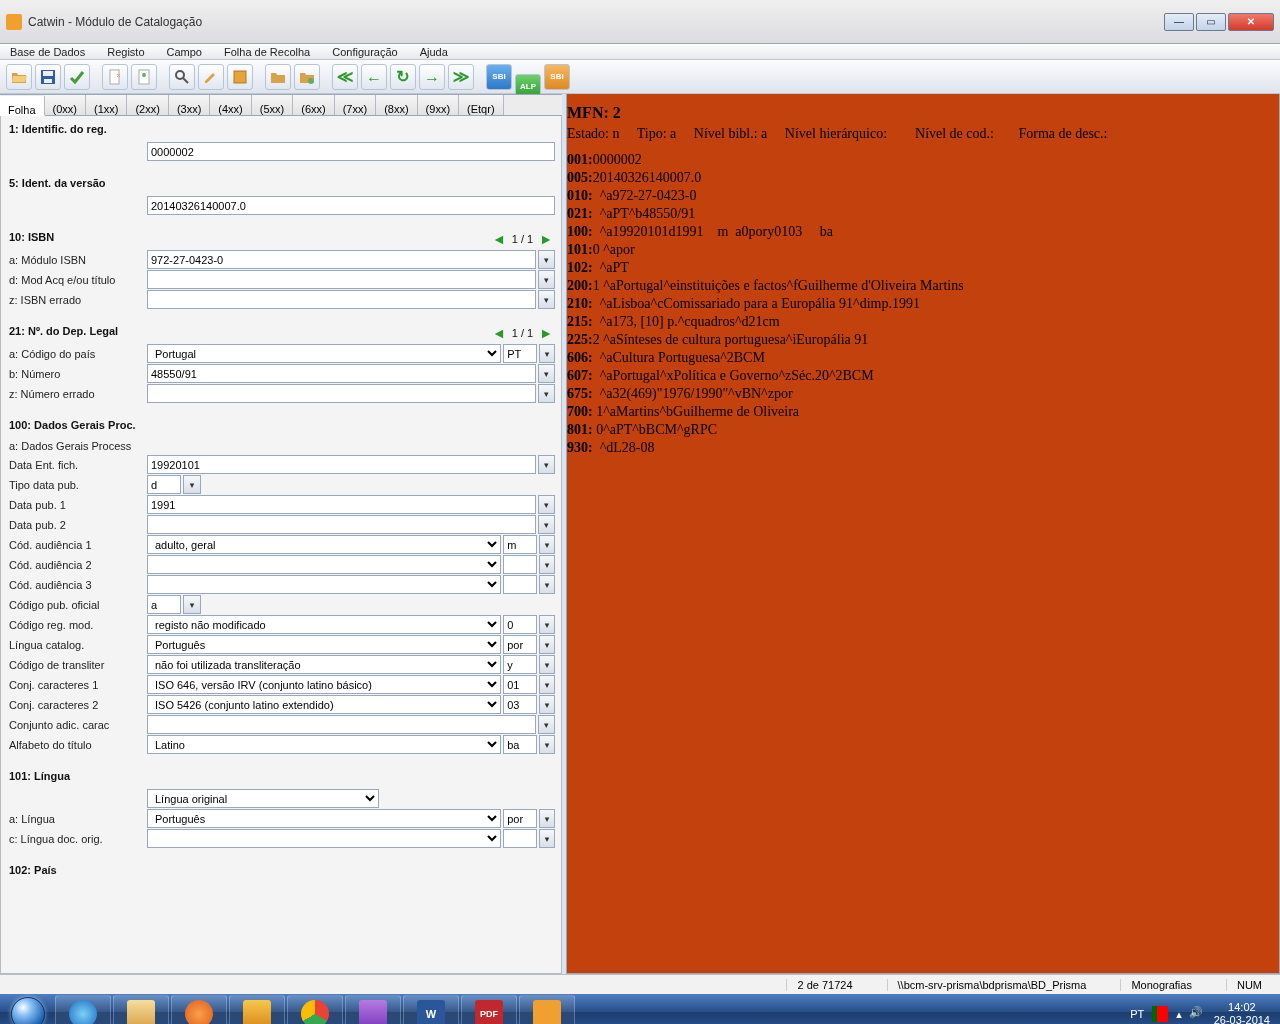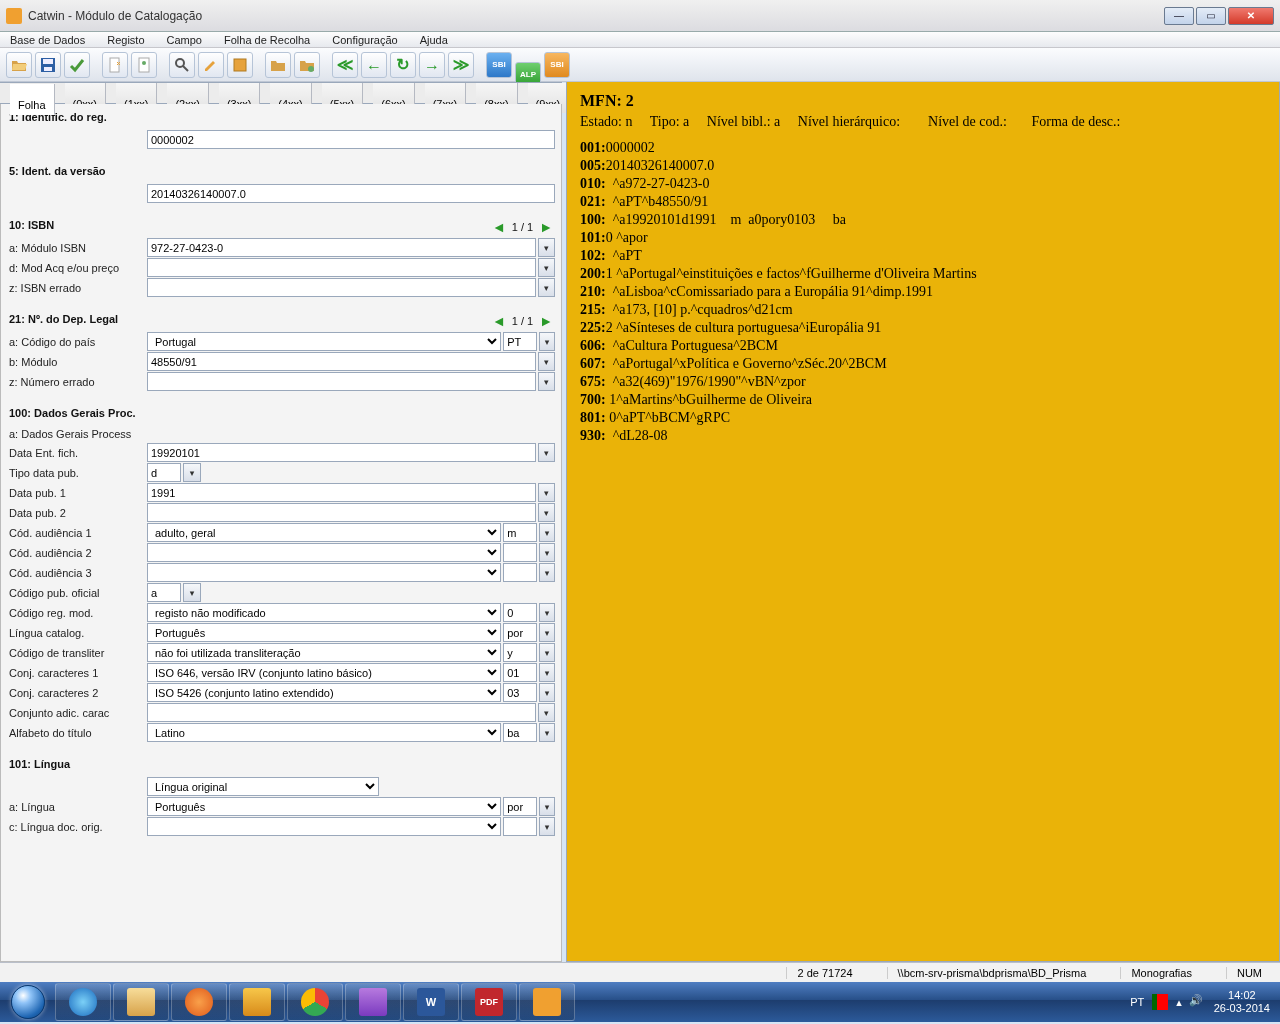--- a/index.html
+++ b/index.html
@@ -1,19 +1,19 @@
 <!DOCTYPE html>
 <html><head>
 <meta charset="utf-8">
 <style>
 * { box-sizing: border-box; margin: 0; padding: 0; }
 html, body { width: 1280px; height: 1024px; font-family: "Segoe UI", Tahoma, sans-serif; font-size: 11px; background: #d6e5f5; overflow: hidden; }
 
 
-.titlebar { height: 32px; background: linear-gradient(#f0f0f0, #dcdce0); display: flex; align-items: center; padding: 0 6px; border-bottom: 1px solid #9aa; }
+.titlebar { height: 44px; background: linear-gradient(#f0f0f0, #dcdce0); display: flex; align-items: center; padding: 0 6px; border-bottom: 1px solid #9aa; }
 .titlebar .icon { width: 16px; height: 16px; background: #f0a030; margin-right: 6px; border-radius: 2px; }
 .titlebar .title { flex: 1; color: #333; font-size: 12px; }
 .titlebar .winbtns { display: flex; gap: 2px; }
 .titlebar .winbtn { width: 30px; height: 18px; border: 1px solid #6a7a90; border-radius: 2px; background: linear-gradient(#e4ecf7,#c3d3ea); display:flex; align-items:center; justify-content:center; font-size:10px; color:#223;}
 .titlebar .winbtn.close { background: linear-gradient(#f07a6f,#d43a2a); color:white; font-weight:bold; width:46px;}
 
 
 .menubar { height: 16px; background: linear-gradient(#fdfdfd,#e7e9ee); display:flex; align-items:center; padding: 0 6px; gap: 14px; border-bottom:1px solid #c7c7cc; }
 .menubar .menuitem { color:#222; padding:2px 4px; cursor:default; }
 
@@ -23,28 +23,28 @@
 .tbtn.green { color:#2a9a2a; font-size:16px; font-weight:bold; }
 .tbtn svg { width:16px; height:16px; }
 .toolbar .sep { width:6px; }
 .tbtn.sq { background:linear-gradient(#6ab0f0,#2d78c8); color:white; font-size:8px; font-weight:bold;}
 .tbtn.sqg { background:linear-gradient(#6fcf6f,#2a9a2a); color:white; font-size:8px; font-weight:bold;margin-top:20px;}
 .tbtn.sqo { background:linear-gradient(#f7b760,#e08a20); color:white; font-size:8px; font-weight:bold;}
 
 
 .mainarea { display:flex; height: calc(1024px - 28px - 22px - 34px - 20px - 40px); }
 .leftpane { width: 566px; display:flex; flex-direction:column; background:#f4f4f4; border-right:4px solid #d6e5f5; }
-.rightpane { flex:1; background:#eab308; padding:10px 13px; overflow:auto; font-family: "Times New Roman", serif; font-size:14px; border:1px solid #9aa8bb; border-top:none;}
+.rightpane { flex:1; background:#c2410c; padding:10px 0; overflow:auto; font-family: "Times New Roman", serif; font-size:14px; border:1px solid #9aa8bb; border-top:none;}
 .rightpane .mfn { font-size:16px; }
 .rightpane .statusline { margin:4px 0 10px 0; }
 .rightpane .rec { margin:2px 0; white-space: pre; }
 
 
 .tabs { height: 22px; background:#ececec; display:flex; border-top:1px solid #9aa8bb; border-bottom:1px solid #9aa8bb; }
-.tab { padding:15px 8px; border-right:1px solid #b5b9c2; background:linear-gradient(#f6f6f6,#e2e2e2); cursor:default; font-size:11px;margin-left:10px; }
+.tab { padding:8px 8px; border-right:1px solid #b5b9c2; background:linear-gradient(#f6f6f6,#e2e2e2); cursor:default; font-size:11px; }
 .tab.active { background:white; border-bottom:1px solid white; position:relative; top:1px; }
 
 
 .formbody { flex:1; overflow-y:scroll; overflow-x:hidden; background:#f4f4f4; border:1px solid #bbb; border-top:none; }
 .section { padding:4px 6px 8px 6px; }
 .section-title { font-weight:bold; font-size:11px; padding:3px 2px 6px 2px; color:#111; }
 .section-nav { float:right; display:flex; align-items:center; gap:6px; font-weight:normal; }
 .section-nav .arrow { color:#2a9a2a; font-size:14px; font-weight:bold; cursor:default; }
 
 .row { display:flex; align-items:center; margin:1px 0; }
@@ -216,21 +216,21 @@
         </div>
         <div id="sec10-rows">
             <div class="row">
               <div class="lbl">a: Módulo ISBN</div>
               <div class="ctrl">
                 <input type="text" value="972-27-0423-0" style="">
                 <div class="ddbtn">▾</div>
               </div>
             </div>
             <div class="row">
-              <div class="lbl">d: Mod Acq e/ou preço</div>
+              <div class="lbl">d: Mod Acq e/ou título</div>
               <div class="ctrl">
                 <input type="text" style="">
                 <div class="ddbtn">▾</div>
               </div>
             </div>
             <div class="row">
               <div class="lbl">z: ISBN errado</div>
               <div class="ctrl">
                 <input type="text" style="">
                 <div class="ddbtn">▾</div>
@@ -251,21 +251,21 @@
         <div id="sec21-rows">
             <div class="row">
               <div class="lbl">a: Código do país</div>
               <div class="ctrl">
                 <select><option>Portugal</option></select>
                 <input type="text" class="mini" value="PT" style="">
                 <div class="ddbtn">▾</div>
               </div>
             </div>
             <div class="row">
-              <div class="lbl">b: Módulo</div>
+              <div class="lbl">b: Número</div>
               <div class="ctrl">
                 <input type="text" value="48550/91" style="">
                 <div class="ddbtn">▾</div>
               </div>
             </div>
             <div class="row">
               <div class="lbl">z: Número errado</div>
               <div class="ctrl">
                 <input type="text" style="">
                 <div class="ddbtn">▾</div>
@@ -418,20 +418,23 @@
               <div class="lbl">c: Língua doc. orig.</div>
               <div class="ctrl">
                 <select><option></option></select>
                 <input type="text" class="mini" style="">
                 <div class="ddbtn">▾</div>
               </div>
             </div>
           </div>
       </div>
 
+      <div class="section">
+        <div class="section-title">102: País</div>
+      </div>
 
     </div>
   </div>
 
   <div class="rightpane">
     <div class="mfn"><b>MFN: 2</b></div>
     <div class="statusline" style="white-space:pre;">Estado: n     Tipo: a     Nível bibl.: a     Nível hierárquico:        Nível de cod.:       Forma de desc.:</div>
     <div id="record-lines">
         <div class="rec"><b>001:</b>0000002</div>
         <div class="rec"><b>005:</b>20140326140007.0</div>

